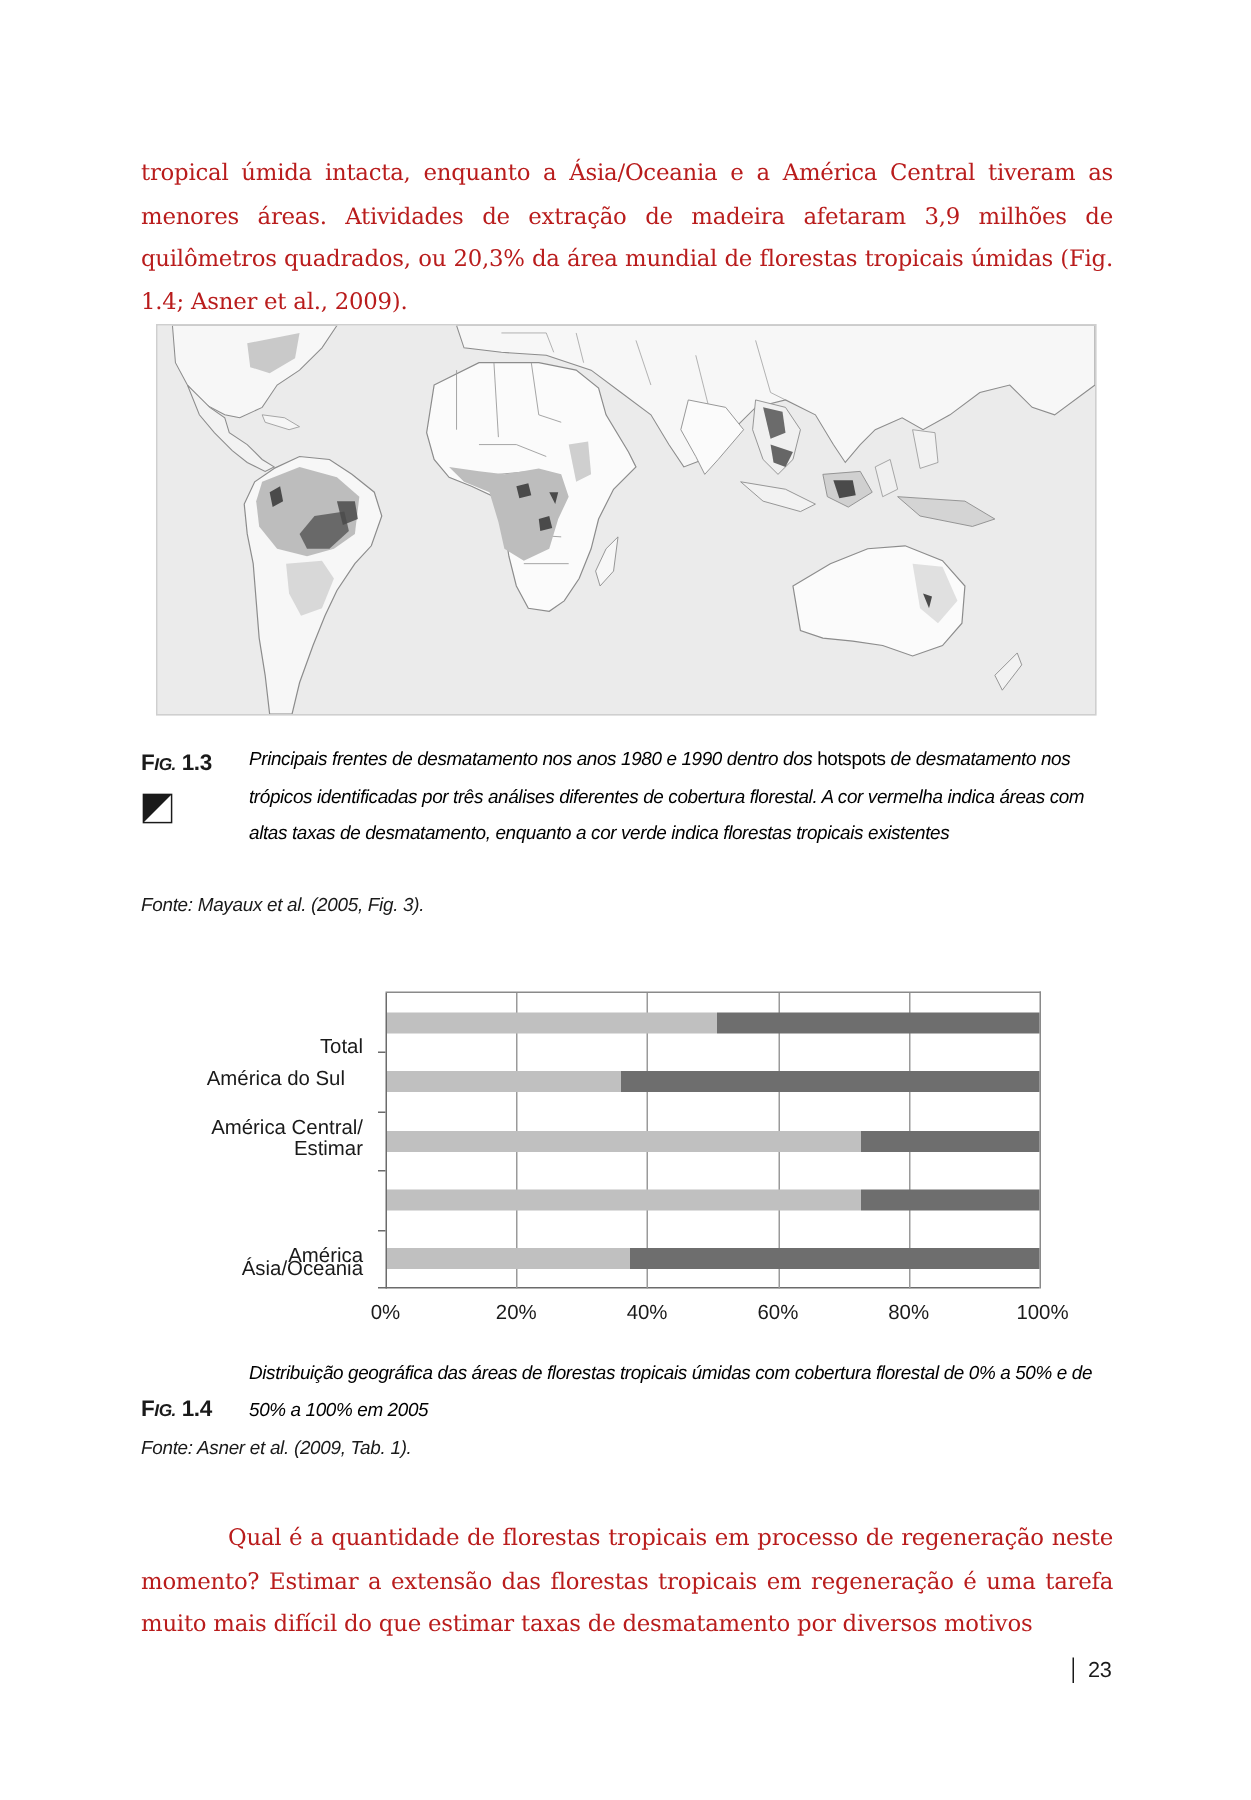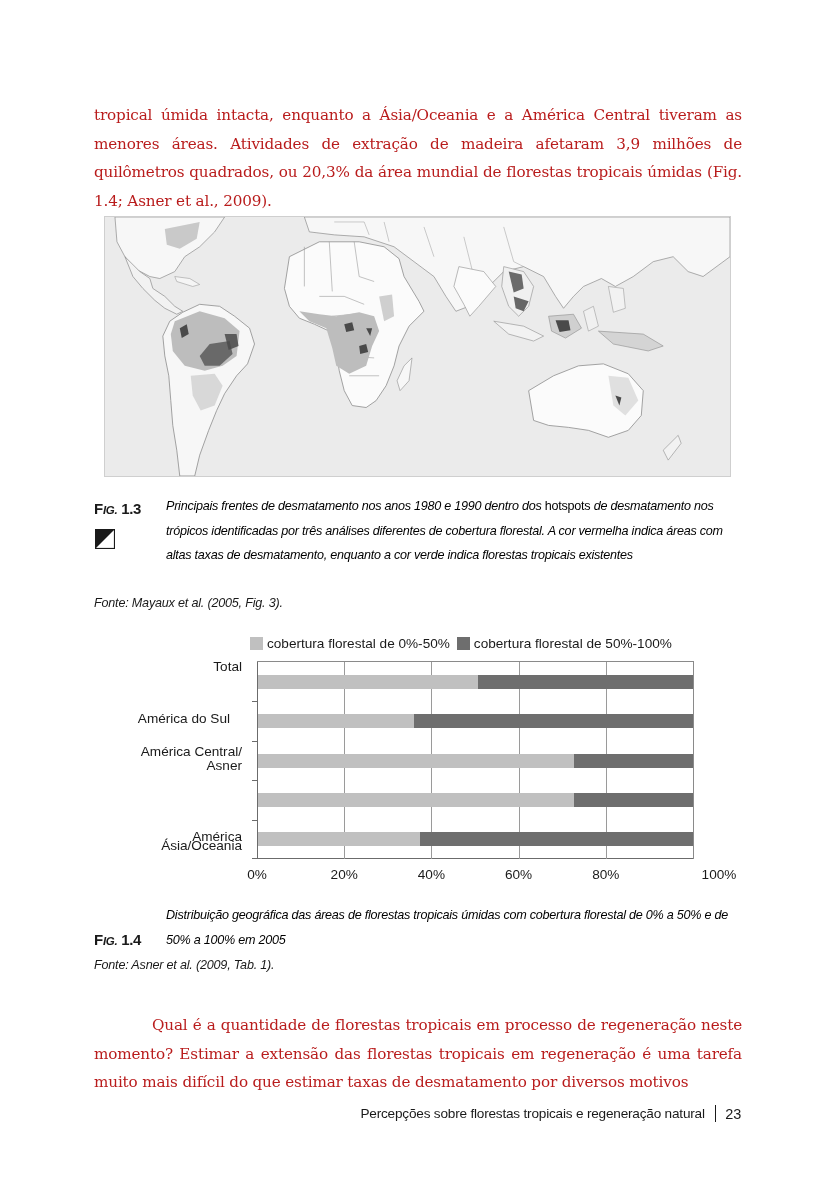--- a/index.html
+++ b/index.html
@@ -123,30 +123,20 @@
 <svg class="color-icon" viewBox="0 0 20 20">
   <rect x="0.5" y="0.5" width="19" height="19" fill="#ffffff" stroke="#1a1a1a" stroke-width="1.2"></rect>
   <polygon points="0.5,0.5 19.5,0.5 0.5,19.5" fill="#1a1a1a"></polygon>
 </svg>
 <div class="fig-caption" style="top:494px;">
   <span>Principais frentes de desmatamento nos anos 1980 e 1990 dentro dos </span><span class="upright">hotspots</span><span> de desmatamento nos trópicos identificadas por três análises diferentes de cobertura florestal. A cor vermelha indica áreas com altas taxas de desmatamento, enquanto a cor verde indica florestas tropicais existentes</span>
 </div>
 <div class="fig-source" style="top:596px;">Fonte: Mayaux et al. (2005, Fig. 3).</div>
 
 <div class="chart">
-  <div class="legend">
-    <div class="legend-item">
-      <span class="swatch" id="sw0" style="background: rgb(192, 192, 192);"></span>
-      <span>cobertura florestal de 0%-50%</span>
-    </div>
-    <div class="legend-item">
-      <span class="swatch" id="sw1" style="background: rgb(110, 110, 110);"></span>
-      <span>cobertura florestal de 50%-100%</span>
-    </div>
-  </div>
 
   <div class="plot" id="plot">
     <div class="y-axis"></div>
     <div class="x-axis"></div>
   <div class="gridline" style="left: 87.2px;"></div>
       <div class="gridline" style="left: 174.4px;"></div>
       <div class="gridline" style="left: 261.6px;"></div>
       <div class="gridline" style="left: 348.8px;"></div>
       <div class="ytick" style="top: 39.4px;"></div>
       <div class="ytick" style="top: 78.8px;"></div>
@@ -168,52 +158,51 @@
         <div class="seg-a" style="width: 72.6%; background: rgb(192, 192, 192);"></div>
         <div class="seg-b" style="width: 27.4%; background: rgb(110, 110, 110);"></div>
       </div>
       <div class="bar" style="top: 170.3px; width: 435px;">
         <div class="seg-a" style="width: 37.3%; background: rgb(192, 192, 192);"></div>
         <div class="seg-b" style="width: 62.7%; background: rgb(110, 110, 110);"></div>
       </div>
     </div>
 
   <div id="cat-labels">
-      <div class="cat-label" style="top: 28px; right: 478px; margin-left: 24px;">
+      <div class="cat-label" style="top: 59px; right: 478px; margin-left: 24px;">
         <div>Total</div>
       </div>
       <div class="cat-label" style="top: 80.1px; right: 490px;">
         <div>América do Sul</div>
       </div>
       <div class="cat-label" style="top: 112.5px; right: 478px;">
         <div>América Central/</div>
-        <div>Asner</div>
+        <div>Estimar</div>
       </div>
       <div class="cat-label" style="top: 158.9px; right: 478px; margin-top: 48px;">
         <div>Ásia/Oceania</div>
       </div>
       <div class="cat-label" style="top: 198.3px; right: 478px;">
         <div>América</div>
       </div>
     </div>
   <div id="x-labels">
       <div class="x-label" style="left: 137px;">0%</div>
       <div class="x-label" style="left: 224.2px;">20%</div>
       <div class="x-label" style="left: 311.4px;">40%</div>
       <div class="x-label" style="left: 398.6px;">60%</div>
       <div class="x-label" style="left: 485.8px;">80%</div>
-      <div class="x-label" style="left: 599px;">100%</div>
+      <div class="x-label" style="left: 575px;">100%</div>
     </div>
 </div>
 
 <div class="fig-label" style="top:907px;margin-top:24px;">
   <span>F</span><span class="sc">IG.</span> <span>1.4</span>
 </div>
 <div class="fig-caption" style="top:903px;">Distribuição geográfica das áreas de florestas tropicais úmidas com cobertura florestal de 0% a 50% e de 50% a 100% em 2005</div>
 <div class="fig-source" style="top:958px;">Fonte: Asner et al. (2009, Tab. 1).</div>
 
 <p class="para para-bottom">Qual é a quantidade de florestas tropicais em processo de regeneração neste momento? Estimar a extensão das florestas tropicais em regeneração é uma tarefa muito mais difícil do que estimar taxas de desmatamento por diversos motivos</p>
 
 <div class="running-footer">
-  <span>Percepções sobre florestas tropicais e regeneração natural</span>
   <span class="sep"></span>
   <span class="pnum">23</span>
 </div>
 
 </body></html>

